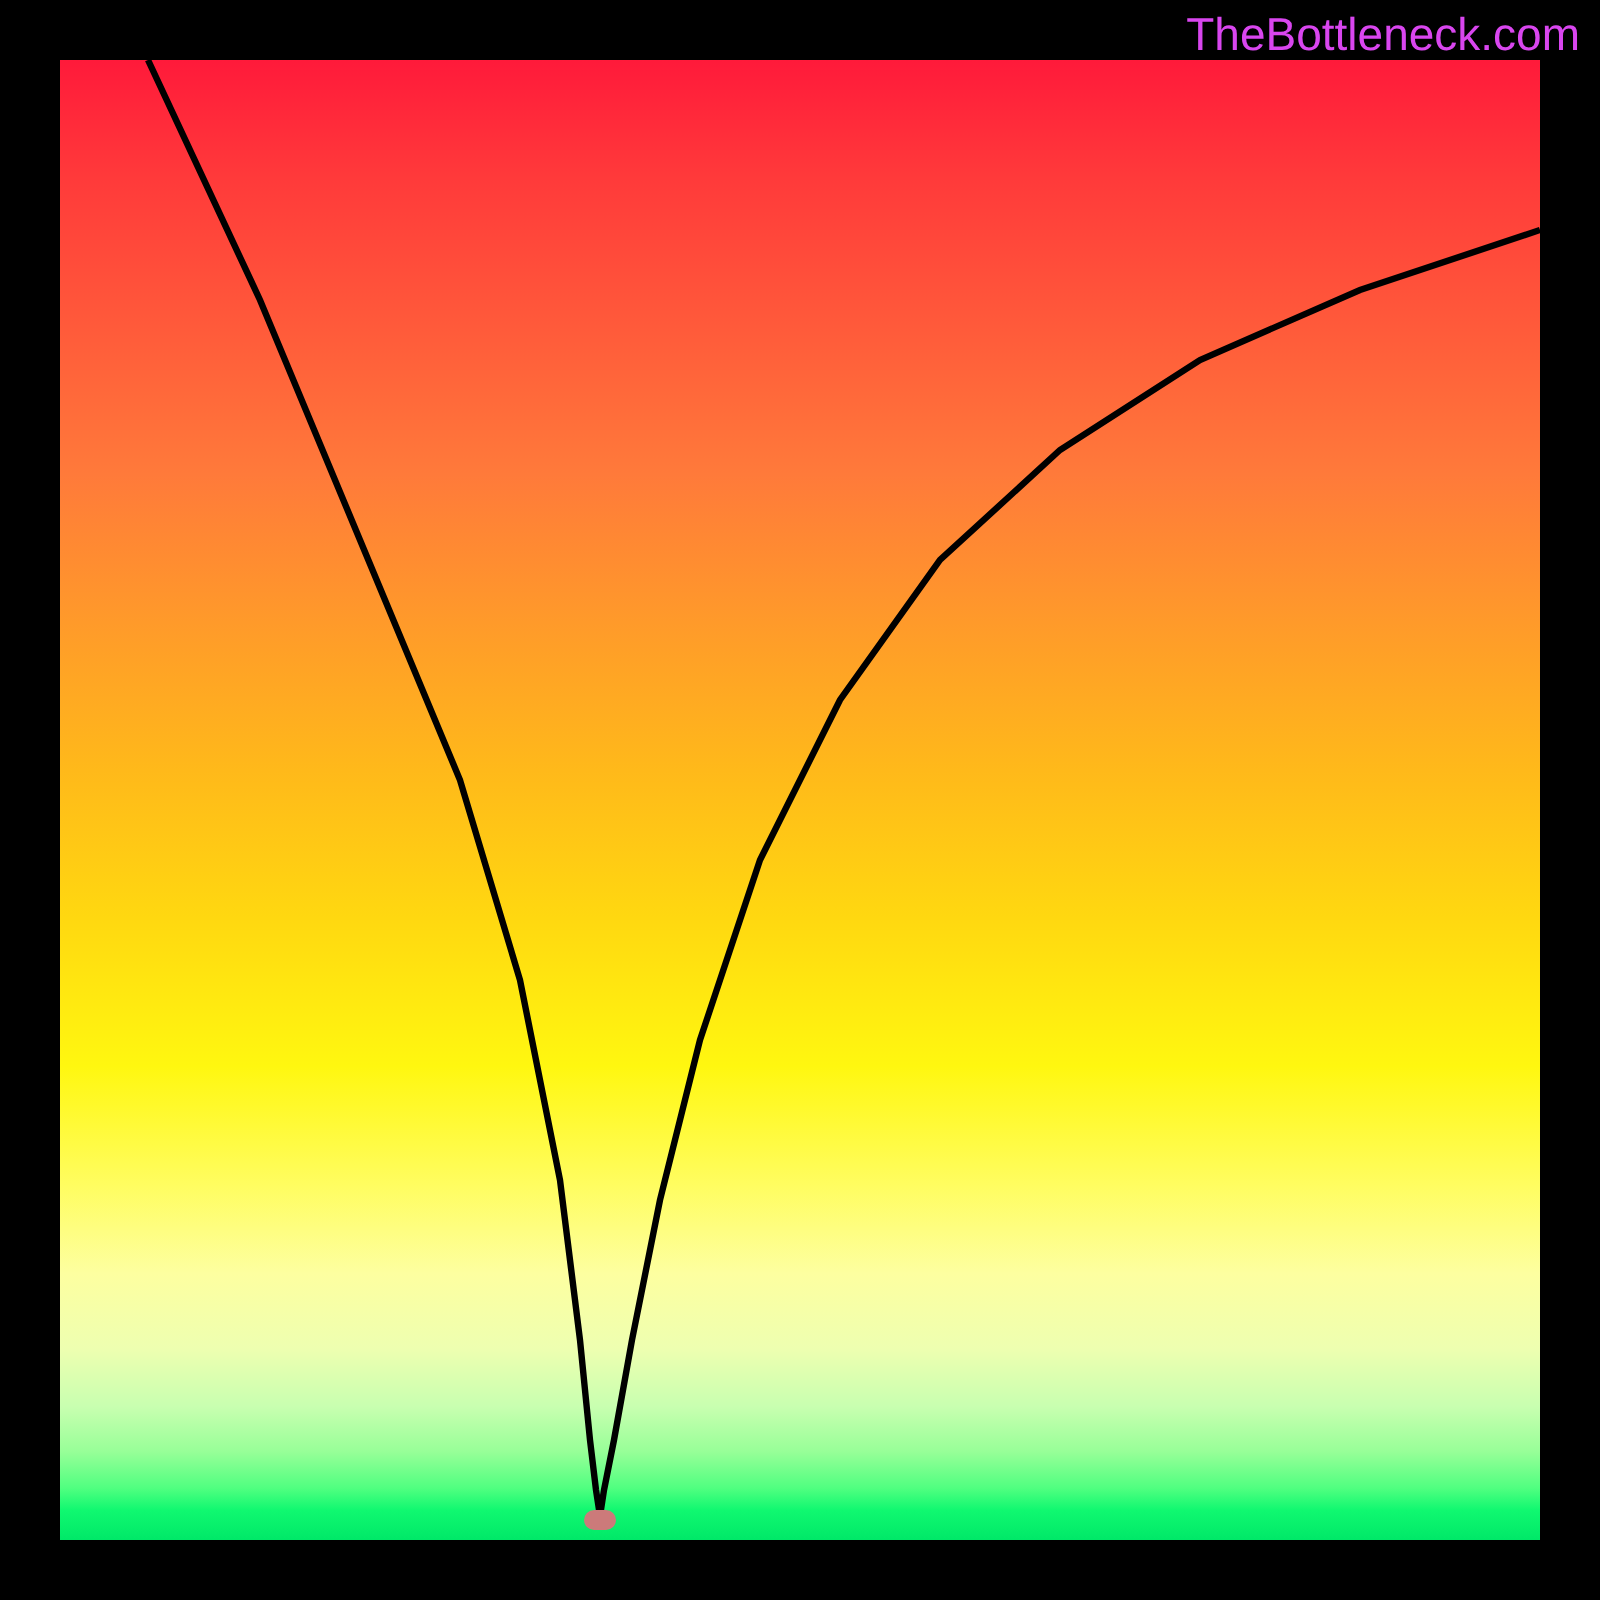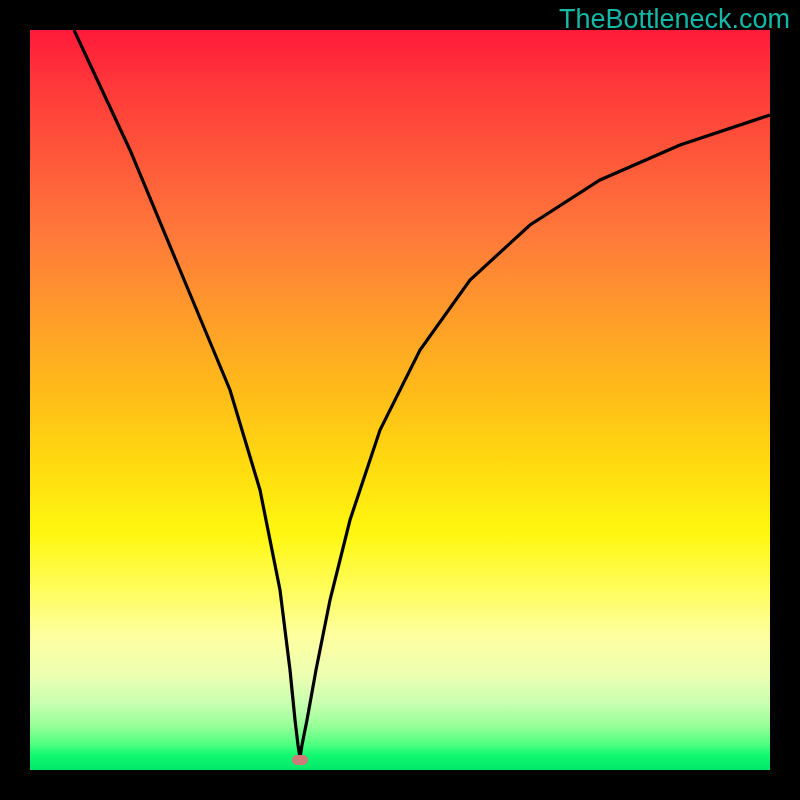--- a/index.html
+++ b/index.html
@@ -8,22 +8,22 @@
     height: 800px;
     background: #000;
     position: relative;
     font-family: Arial, sans-serif;
     overflow: hidden;
   }
   .watermark {
     position: absolute;
     top: 4px;
     right: 10px;
-    color: #14b8a6;
-    font-size: 27px;
+    color: #d946ef;
+    font-size: 23px;
     font-weight: 500;
     z-index: 10;
   }
   .frame {
     position: absolute;
     left: 30px;
     top: 30px;
     width: 740px;
     height: 740px;
     background: linear-gradient(to bottom,

